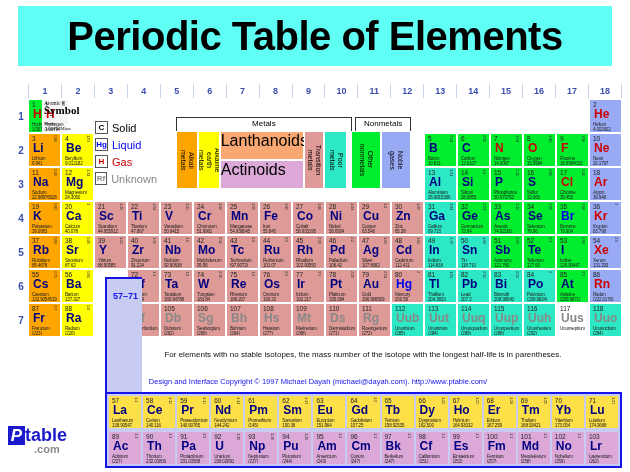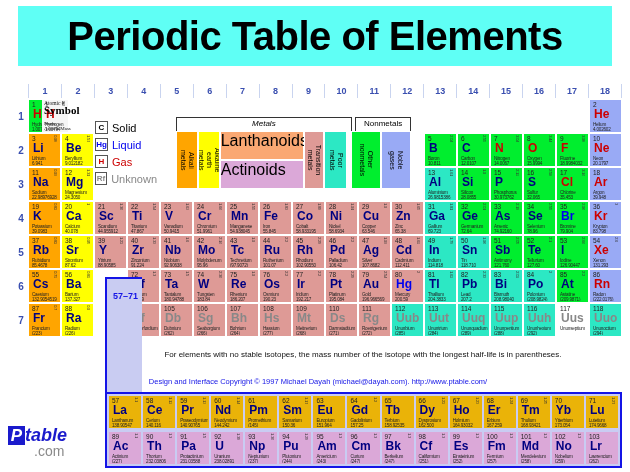--- a/index.html
+++ b/index.html
@@ -71,21 +71,21 @@
   }
   .blank{ background:transparent; }
 
   
   .cat-alkali      { background:#FFA500; }
   .cat-alkaline    { background:#FFFF00; }
   .cat-transition  { background:#DE9A96; }
   .cat-poor        { background:#2CE8C4; }
   .cat-nonmetal    { background:#00EE2E; }
   .cat-noble       { background:#99AAF5; }
-  .cat-lanth       { background:#eab308; }
+  .cat-lanth       { background:#fde047; }
   .cat-actin       { background:#DBA8D8; }
   .cat-unknown     { background:#FFFFFF; }
   .cat-legendcell  { background:#F5F5F5; }
 
   
   .st-solid   { color:#000080; }
   .st-liquid  { color:#0000EE; }
   .st-gas     { color:#CC0000; }
   .st-unknown { color:#888888; }
 
@@ -116,21 +116,21 @@
 
   
   #cat-legend{
     position:absolute; left:176px; top:117px; width:235px; height:72px;
   }
   #cat-head{ display:flex; height:14px; }
   #cat-head .ch{
     border:1px solid #333; border-bottom:none; text-align:center;
     font-size:8px; line-height:12px; background:#fff;
   }
-  #cat-head .ch-metals{ width:202px;font-style:italic; }
+  #cat-head .ch-metals{ width:202px; }
   #cat-head .ch-gap{ width:4px; border:none; }
   #cat-head .ch-non{ width:64px; }
   #cat-body{ display:flex; height:58px; margin-top:0px; }
   .cb{
     position:relative; border:1px solid #fff; overflow:hidden;
   }
   .cb span.vert{
     writing-mode:vertical-rl; position:absolute; left:50%; top:50%;
     transform:translate(-50%,-50%); font-size:7px; text-align:center;
     line-height:8px; white-space:pre-line;
@@ -181,25 +181,25 @@
   #logo{
     position:absolute; left:8px; top:424px; width:90px; height:34px;
   }
   #logo-p{
     position:absolute; left:0; top:2px; width:17px; height:19px;
     background:#1A1ACC; color:#fff; font-size:17px; font-weight:bold;
     line-height:19px; text-align:center; font-style:italic;
   }
   #logo-table{
     position:absolute; left:17px; top:2px; font-size:18px; font-weight:bold;
-    color:#1A1ACC; font-style:italic; line-height:19px;
+    color:#1A1ACC; line-height:19px;
   }
   #logo-com{
-    position:absolute; left:26px; top:19px; font-size:14px; color:#8a8a8a;
-    font-weight:normal;
+    position:absolute; left:26px; top:19px; font-size:11px; color:#8a8a8a;
+    font-weight:bold;
   }
 </style>
 </head>
 <body>
 
 <div id="title-banner">
   <div id="title-text">Periodic Table of Elements</div>
 </div>
 
 <div id="group-row">

